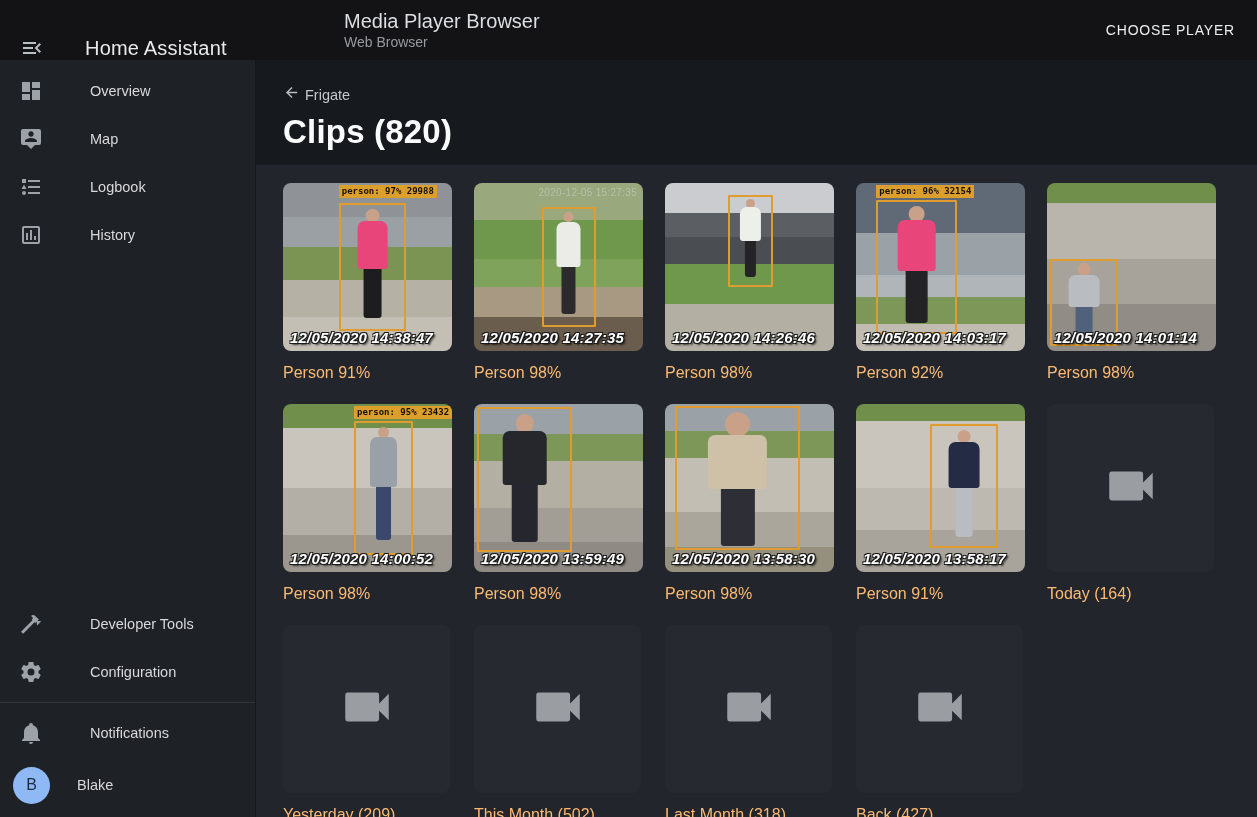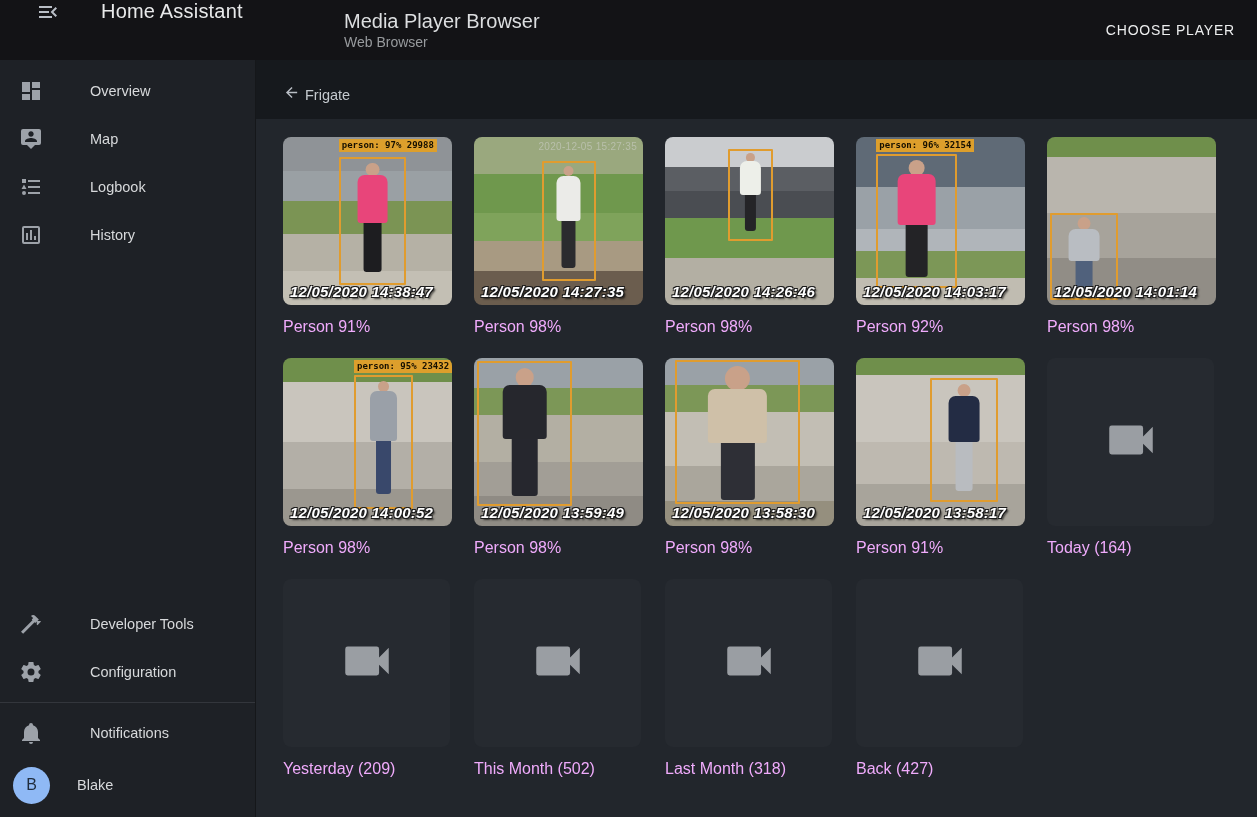--- a/index.html
+++ b/index.html
@@ -2,21 +2,21 @@
 <html><head>
 <meta charset="utf-8">
 <style>
   * { margin:0; padding:0; box-sizing:border-box; }
   html,body { width:1257px; height:817px; overflow:hidden; background:#101113;
               font-family:"Liberation Sans","DejaVu Sans",sans-serif; }
   .app { width:1257px; height:817px; display:flex; flex-direction:column; }
 
   
   .topbar { height:60px; background:#131316; display:flex; align-items:stretch; flex:0 0 60px; }
-  .topbar-left { width:256px; display:flex; align-items:flex-start; flex:0 0 256px;padding-left:16px; }
+  .topbar-left { width:256px; display:flex; align-items:flex-end; flex:0 0 256px; }
   .menu-btn { margin-left:20px; width:24px; height:24px; border:none; background:transparent; cursor:pointer; padding:0; }
   .menu-btn svg { fill:#b9bec6; width:24px; height:24px; }
   .app-title { margin-left:41px; font-size:20px; color:#e8e9ea; letter-spacing:.2px; }
   .topbar-center { flex:1; display:flex; flex-direction:column; justify-content:center; padding-left:88px; }
   .page-title { font-size:20px; color:#dcdee0; line-height:24px; }
   .page-subtitle { font-size:14px; color:#989b9e; line-height:17px; margin-top:1px; }
   .choose-player { align-self:center; margin-right:12px; background:transparent; border:none; color:#edeeef;
                    font-size:14px; font-weight:500; letter-spacing:.8px; padding:8px 10px; cursor:pointer;
                    font-family:inherit; }
 
@@ -48,21 +48,21 @@
   .breadcrumb { display:flex; align-items:center; gap:5px; cursor:pointer; width:fit-content; }
   .breadcrumb svg { width:17px; height:17px; fill:#b9bec5; }
   .breadcrumb-label { font-size:14.5px; color:#c4c9ce; }
   .clips-title { margin-top:8px; font-size:33px; font-weight:700; color:#fafbfc; letter-spacing:.2px; }
 
   .grid-area { flex:1; overflow:hidden; padding:18px 43px 0 27px; }
   .media-grid { display:grid; grid-template-columns:repeat(5,167px); column-gap:24px; row-gap:22px; }
 
   .card { width:167px; cursor:pointer; }
   .thumb { position:relative; width:169px; height:168px; border-radius:8px; overflow:hidden; background:#33373d; }
-  .caption { margin-top:12px; font-size:16px; line-height:19px; color:#f0abfc;
+  .caption { margin-top:12px; font-size:16px; line-height:19px; color:#fdba74;
              white-space:nowrap; overflow:hidden; }
 
   .det-box { position:absolute; border:2px solid #e09c2f; border-radius:1px; }
   .figure { position:absolute; left:50%; bottom:1%; transform:translateX(-50%); width:58%; height:96%;
             display:flex; flex-direction:column; align-items:center; }
   .fig-head { width:36%; aspect-ratio:1/1; border-radius:50%; background:#c9a189; }
   .fig-torso { width:84%; height:40%; border-radius:7px 7px 3px 3px; margin-top:-3%; }
   .fig-legs { width:48%; height:42%; border-radius:0 0 3px 3px; }
 
   .det-label { position:absolute; top:2px; background:#dd9f2c; color:#161000; font-weight:700;
@@ -177,20 +177,21 @@
     <main class="content">
       <div class="content-header">
         <div class="breadcrumb">
           <span>
             <svg viewBox="0 0 24 24">
                 <path d="M20,11V13H8L13.5,18.5L12.08,19.92L4.16,12L12.08,4.08L13.5,5.5L8,11H20Z"></path>
               </svg>
           </span>
           <span class="breadcrumb-label">Frigate</span>
         </div>
+        <h1 class="clips-title">Clips (820)</h1>
       </div>
 
       <div class="grid-area">
         <div class="media-grid">
   <div class="card">
     <div class="thumb" style="background: linear-gradient(rgb(143, 147, 151) 0%, rgb(143, 147, 151) 20%, rgb(154, 160, 164) 20%, rgb(154, 160, 164) 38%, rgb(123, 148, 84) 38%, rgb(123, 148, 84) 58%, rgb(181, 177, 165) 58%, rgb(181, 177, 165) 80%, rgb(195, 191, 180) 80%, rgb(195, 191, 180) 100%);">
       <div class="det-label" style="left: 33%;">person: 97% 29988</div>
 
       <div class="det-box" style="left: 33%; top: 12%; width: 40%; height: 76%;">
         <div class="figure">

